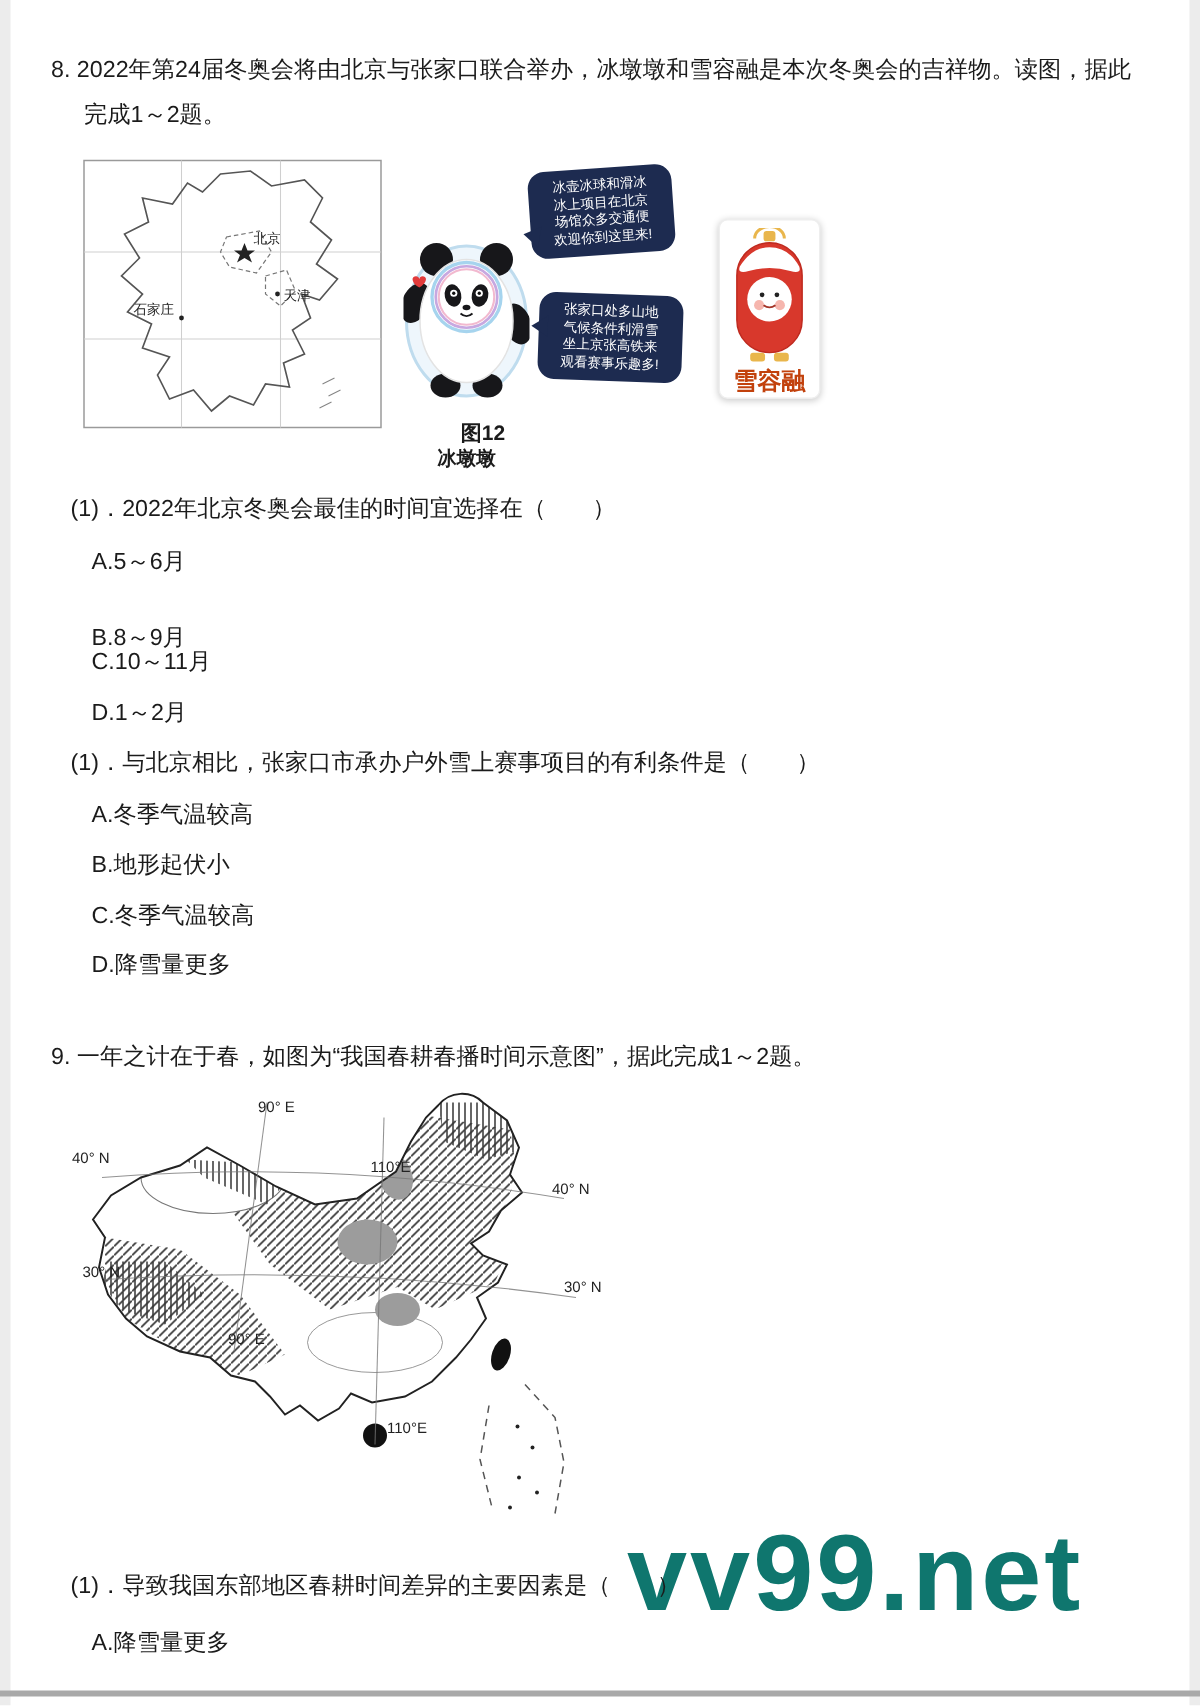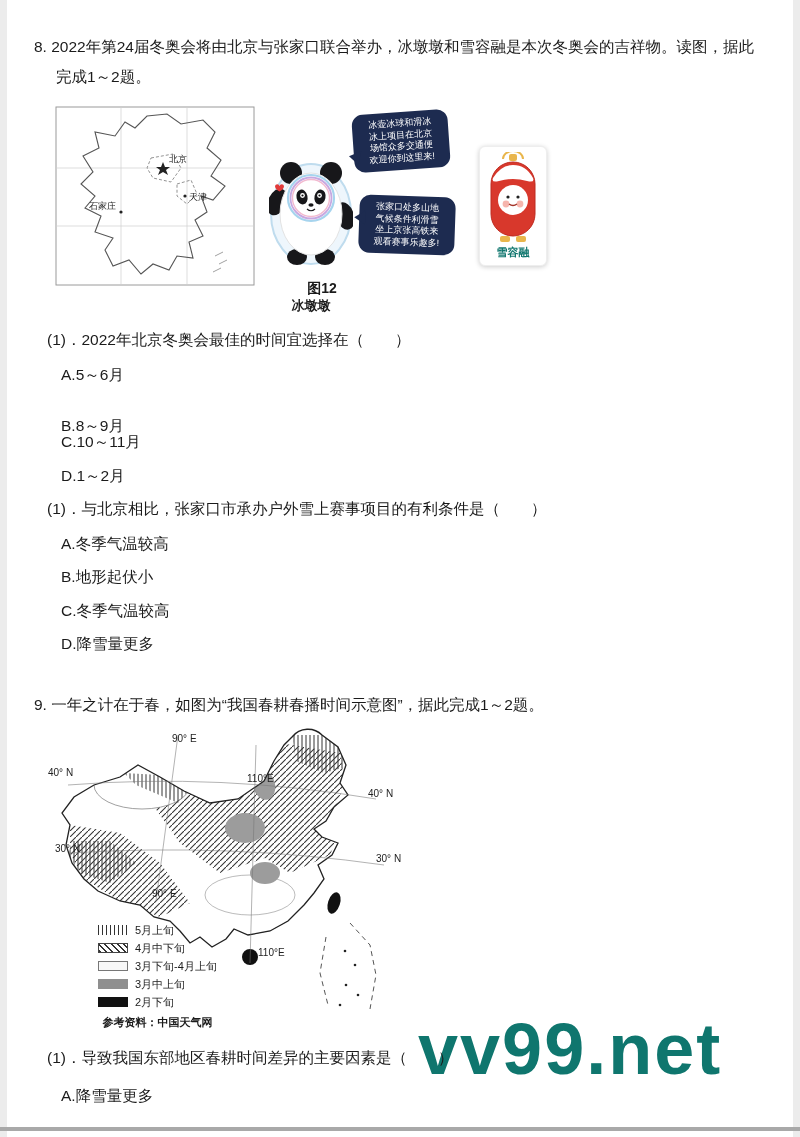--- a/index.html
+++ b/index.html
@@ -19,21 +19,21 @@
   .t { position:absolute; font-size:15.5px; white-space:nowrap; z-index:3; line-height:20px; }
 
   .watermark {
     position:absolute; left:418px; top:1008px;
     font-size:72px; font-weight:700; color:#0f766e;
     letter-spacing:2px; z-index:1; white-space:nowrap;
   }
 
   .figure { position:absolute; z-index:2; }
   #figure8 { left:55px; top:100px; width:525px; height:208px; }
-  #figure9 { left:40px; top:723px; width:400px; height:312px;text-align:center; }
+  #figure9 { left:40px; top:723px; width:400px; height:312px; }
 
   .abs { position:absolute; }
 
   .bubble {
     position:absolute; background:#1d2b50; color:#fff;
     border-radius:11px; padding:6px 8px;
     font-size:9px; line-height:11.5px; text-align:center;
     z-index:4;
   }
   .bubble span { display:block; }
@@ -44,21 +44,21 @@
   .bubble-top { transform:rotate(-4deg); }
   .bubble-top::after { top:auto; bottom:10px; transform:rotate(14deg); }
   .bubble-bottom { transform:rotate(2deg); }
 
   .mascot-card {
     position:absolute; background:#fff; border:1px solid #eee;
     border-radius:6px; box-shadow:0 1px 5px rgba(0,0,0,.2);
     display:flex; flex-direction:column; align-items:center;
     padding-top:5px;
   }
-  .mascot-label { font-weight:700; font-size:11px; color:#0f766e; margin-top:1px; }
+  .mascot-label { font-weight:700; font-size:16px; color:#c2410c; margin-top:1px; }
   .panda-label { position:absolute; text-align:center; font-weight:700; font-size:13px; }
   .fig-caption { position:absolute; text-align:center; font-weight:700; font-size:14px; }
 
   .maplabel { position:absolute; font-size:10px; color:#222; white-space:nowrap; z-index:3; }
 
   .legend { position:absolute; left:58px; top:198px; z-index:3; }
   .legend-row { display:flex; align-items:center; height:18px; }
   .swatch { width:30px; height:10px; margin-right:7px; flex:0 0 auto; }
   .sw-vert  { background:repeating-linear-gradient(90deg,#333 0 1.5px,transparent 1.5px 4px); }
   .sw-diag  { background:repeating-linear-gradient(45deg,#333 0 1.5px,transparent 1.5px 4.5px); border:1px solid #444; }
@@ -231,39 +231,16 @@
 
   <div class="maplabel" style="left:132px; top:10px;">90° E</div>
   <div class="maplabel" style="left:8px;   top:44px;">40° N</div>
   <div class="maplabel" style="left:207px; top:50px;">110°E</div>
   <div class="maplabel" style="left:328px; top:65px;">40° N</div>
   <div class="maplabel" style="left:15px;  top:120px;">30° N</div>
   <div class="maplabel" style="left:336px; top:130px;">30° N</div>
   <div class="maplabel" style="left:112px; top:165px;">90° E</div>
   <div class="maplabel" style="left:218px; top:224px;">110°E</div>
 
-  <div class="legend">
-    <div class="legend-row">
-      <div class="swatch sw-vert"></div>
-      <div class="legend-label">5月上旬</div>
-    </div>
-    <div class="legend-row">
-      <div class="swatch sw-diag"></div>
-      <div class="legend-label">4月中下旬</div>
-    </div>
-    <div class="legend-row">
-      <div class="swatch sw-light"></div>
-      <div class="legend-label">3月下旬-4月上旬</div>
-    </div>
-    <div class="legend-row">
-      <div class="swatch sw-gray"></div>
-      <div class="legend-label">3月中上旬</div>
-    </div>
-    <div class="legend-row">
-      <div class="swatch sw-black"></div>
-      <div class="legend-label">2月下旬</div>
-    </div>
-    <div class="legend-source">参考资料：中国天气网</div>
-  </div>
 </div>
 
 <div class="t" style="left:47px; top:1048px;">(1)．导致我国东部地区春耕时间差异的主要因素是（　　）</div>
 <div class="t" style="left:61px; top:1086px;">A.降雪量更多</div>
 
 </body></html>

